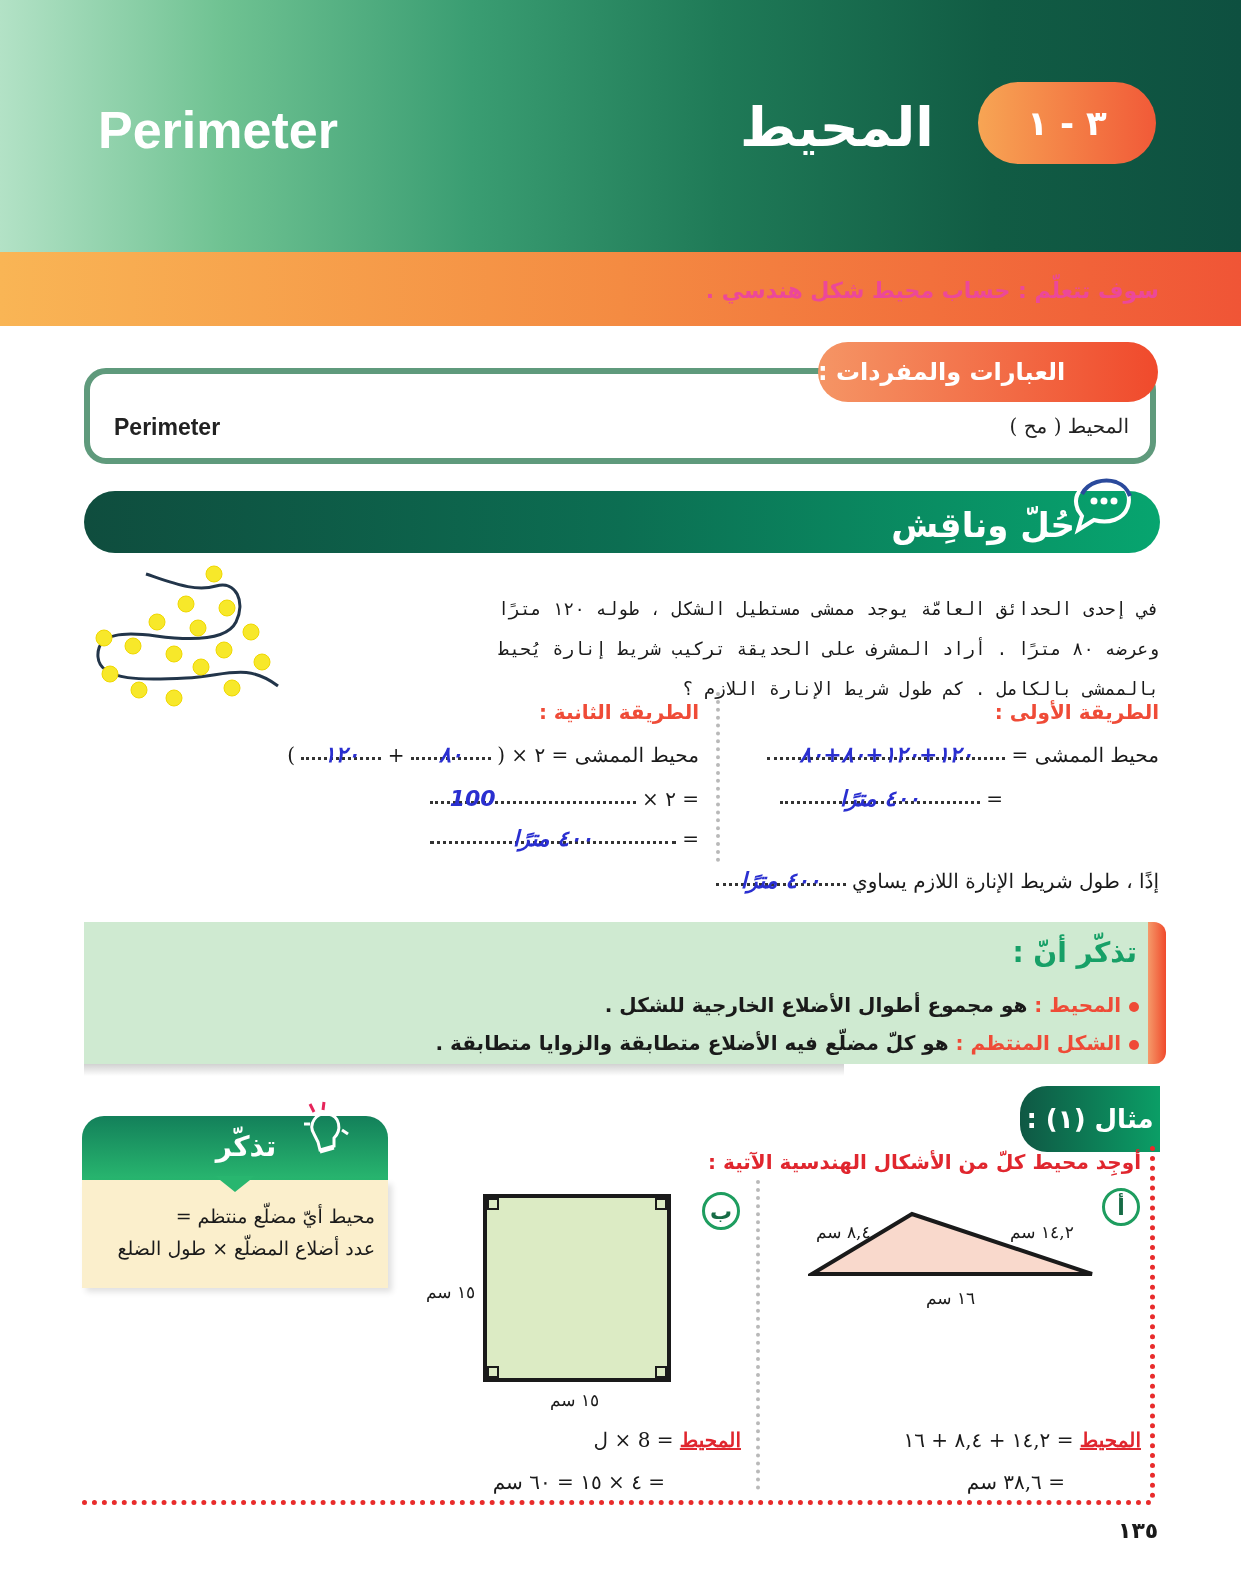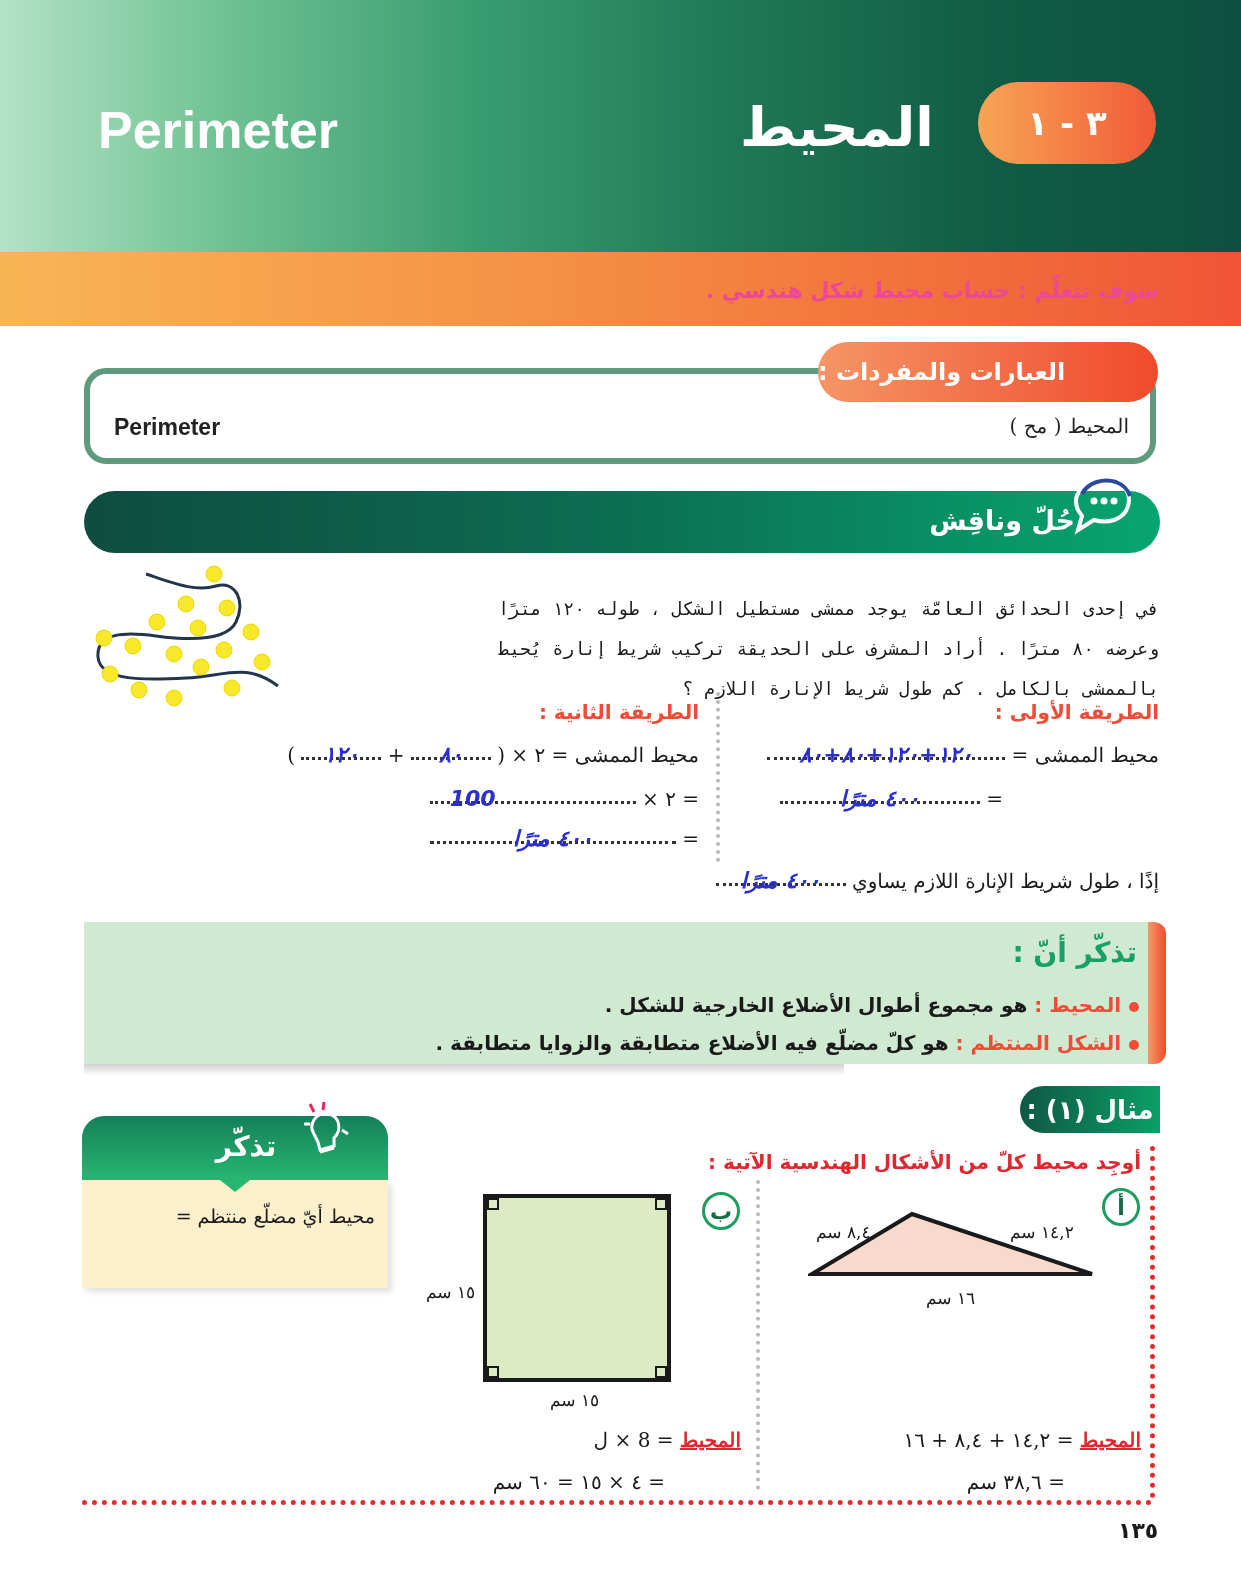--- a/index.html
+++ b/index.html
@@ -16,21 +16,21 @@
   .learn-text { right: 82px; top: 278px; font-weight: bold; font-size: 22px; color: #ec4899; direction: rtl; }
 
   
   .vocab-box { left: 84px; top: 368px; width: 1072px; height: 96px; border: 6px solid #5f9a7c; border-radius: 22px; background: #fff; }
   .vocab-pill { left: 818px; top: 342px; width: 340px; height: 60px; border-radius: 30px; background: linear-gradient(90deg, #f59565, #f04a2c); color: #fff; font-weight: bold; font-size: 24px; display: flex; align-items: center; justify-content: flex-end; padding-right: 36px; direction: rtl; }
   .vocab-en { left: 114px; top: 414px; font-family: "Liberation Sans", sans-serif; font-size: 23px; font-weight: bold; color: #222; }
   .vocab-ar { right: 112px; top: 414px; font-family: "DejaVu Serif", serif; font-size: 20px; direction: rtl; color: #222; }
 
   
   .think-bar { left: 84px; top: 491px; width: 1076px; height: 62px; border-radius: 31px; background: linear-gradient(90deg, #0f4d3e 0%, #0c6e52 50%, #07a56f 100%); }
-  .think-label { right: 166px; top: 505px; font-weight: bold; font-size: 27px; color: #fff; direction: rtl; }
+  .think-label { right: 166px; top: 505px; font-weight: bold; font-size: 34px; color: #fff; direction: rtl; }
   .chat-icon { left: 1064px; top: 474px; width: 72px; height: 64px; }
 
   
   .problem { right: 82px; top: 590px; width: 720px; font-family: Liberation Mono, monospace; font-size: 18px; line-height: 40px; direction: rtl; text-align: right; color: #1a1a1a; }
   .lights { left: 86px; top: 562px; width: 200px; height: 150px; }
 
   .method-head { font-weight: bold; font-size: 20px; color: #ef4b37; direction: rtl; }
   .m1-head { right: 82px; top: 700px; }
   .m2-head { right: 542px; top: 700px; }
   .vdivider { left: 716px; top: 692px; width: 0; height: 170px; border-left: 4px dotted #b9b9b9; }
@@ -42,21 +42,21 @@
   
   .remember { left: 84px; top: 922px; width: 1064px; height: 142px; background: #cfead1; }
   .remember-edge { left: 1148px; top: 922px; width: 18px; height: 142px; background: linear-gradient(90deg, #f59a6a, #f04a2c); border-radius: 0 12px 12px 0; }
   .remember-shadow { left: 84px; top: 1064px; width: 760px; height: 12px; background: linear-gradient(180deg, rgba(0,0,0,0.18), rgba(0,0,0,0)); }
   .remember-title { right: 104px; top: 936px; font-weight: bold; font-size: 28px; color: #17a067; direction: rtl; }
   .remember-items { right: 102px; top: 986px; direction: rtl; font-weight: bold; font-size: 20px; line-height: 38px; color: #1a1a1a; }
   .remember-items .term { color: #ef4b37; }
   .bullet { display: inline-block; width: 10px; height: 10px; border-radius: 50%; background: #ef4b37; margin-left: 8px; vertical-align: middle; }
 
   
-  .ex-pill { left: 1020px; top: 1086px; width: 140px; height: 47px; border-radius: 27px 0 0 27px; background: linear-gradient(90deg, #0f5844, #0b9e66); color: #fff; font-weight: bold; font-size: 26px; display: flex; align-items: center; justify-content: center; direction: rtl; }
+  .ex-pill { left: 1020px; top: 1086px; width: 140px; height: 66px; border-radius: 27px 0 0 27px; background: linear-gradient(90deg, #0f5844, #0b9e66); color: #fff; font-weight: bold; font-size: 26px; display: flex; align-items: center; justify-content: center; direction: rtl; }
   .ex-instr { right: 100px; top: 1150px; font-weight: bold; font-size: 20px; color: #e0262e; direction: rtl; }
   .ex-frame-right { left: 1150px; top: 1146px; width: 0; height: 352px; border-left: 5px dotted #e82b2b; }
   .ex-frame-bottom { left: 82px; top: 1500px; width: 1070px; height: 0; border-top: 5px dotted #e82b2b; }
   .ex-divider { left: 756px; top: 1180px; width: 0; height: 310px; border-left: 4px dotted #b9b9b9; }
 
   .circle-label { width: 38px; height: 38px; border-radius: 50%; border: 3px solid #1e9d5f; color: #166b45; font-weight: bold; font-size: 22px; display: flex; align-items: center; justify-content: center; }
   .lbl-a { left: 1102px; top: 1188px; }
   .lbl-b { left: 702px; top: 1192px; }
 
   .tri { left: 808px; top: 1200px; width: 290px; height: 80px; }
@@ -178,20 +178,21 @@
   <line x1="10" y1="4" x2="14" y2="12" stroke="#e6245a" stroke-width="3"></line>
   <line x1="24" y1="2" x2="23" y2="10" stroke="#e6245a" stroke-width="3"></line>
   <line x1="40" y1="10" x2="46" y2="6" stroke="#fff" stroke-width="3"></line>
   <line x1="42" y1="30" x2="48" y2="34" stroke="#fff" stroke-width="3"></line>
   <line x1="4" y1="24" x2="10" y2="24" stroke="#fff" stroke-width="3"></line>
   <path d="M14 34 C8 24 16 12 28 14 C40 16 42 30 34 38 L34 46 L20 50 L18 42 Z" fill="none" stroke="#fff" stroke-width="3"></path>
   <line x1="20" y1="52" x2="34" y2="48" stroke="#fff" stroke-width="3"></line>
 </svg>
 <div class="abs tip-text">
   <div>محيط أيّ مضلّع منتظم =</div>
+  <div>عدد أضلاع المضلّع × طول الضلع</div>
 </div>
 
 <div class="abs ex-pill">مثال (١) :</div>
 <div class="abs ex-instr">أوجِد محيط كلّ من الأشكال الهندسية الآتية :</div>
 <div class="abs ex-frame-right"></div>
 <div class="abs ex-frame-bottom"></div>
 <div class="abs ex-divider"></div>
 
 <div class="abs circle-label lbl-a">أ</div>
 <svg class="abs tri" viewBox="0 0 290 80">

